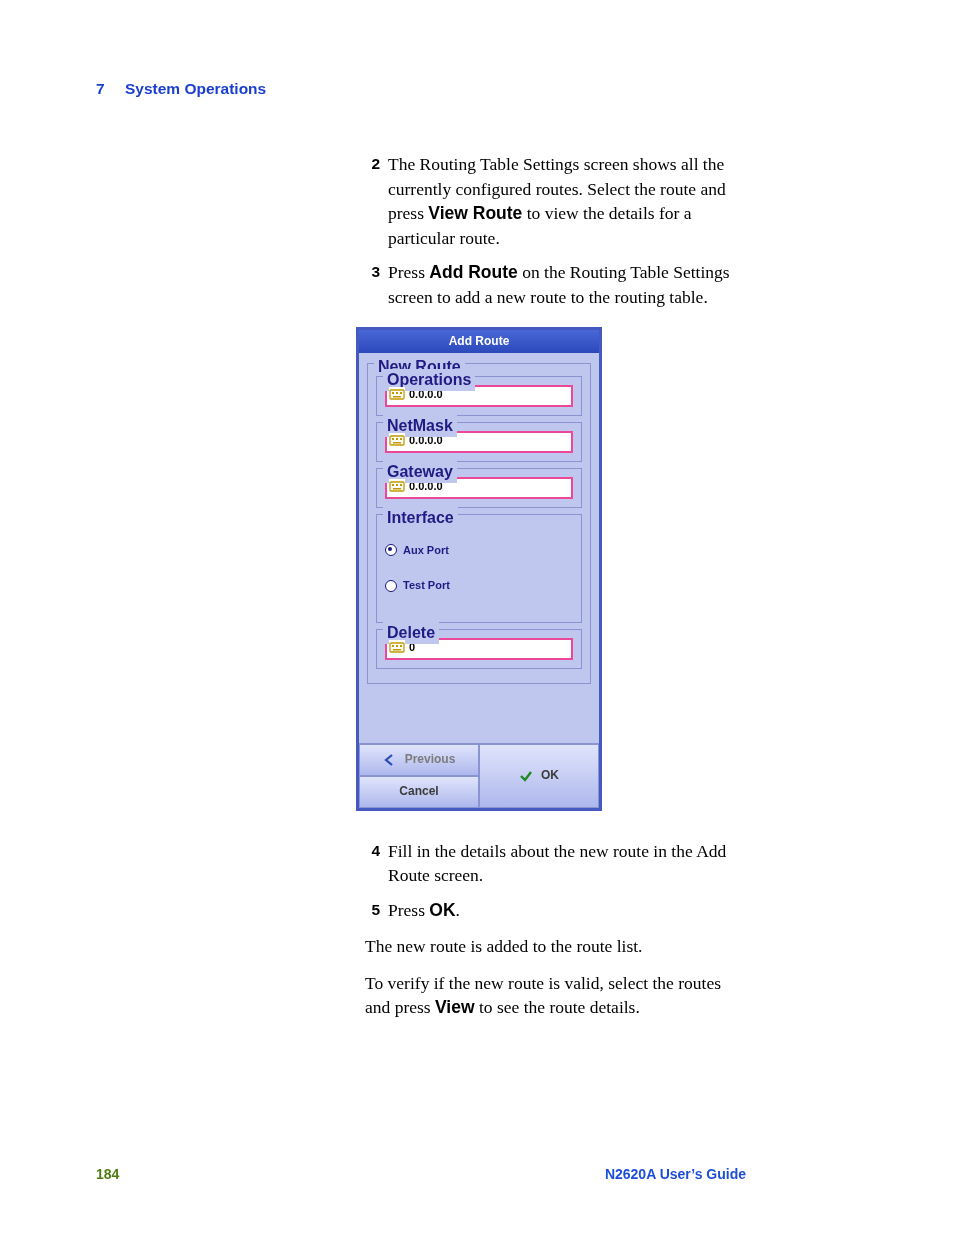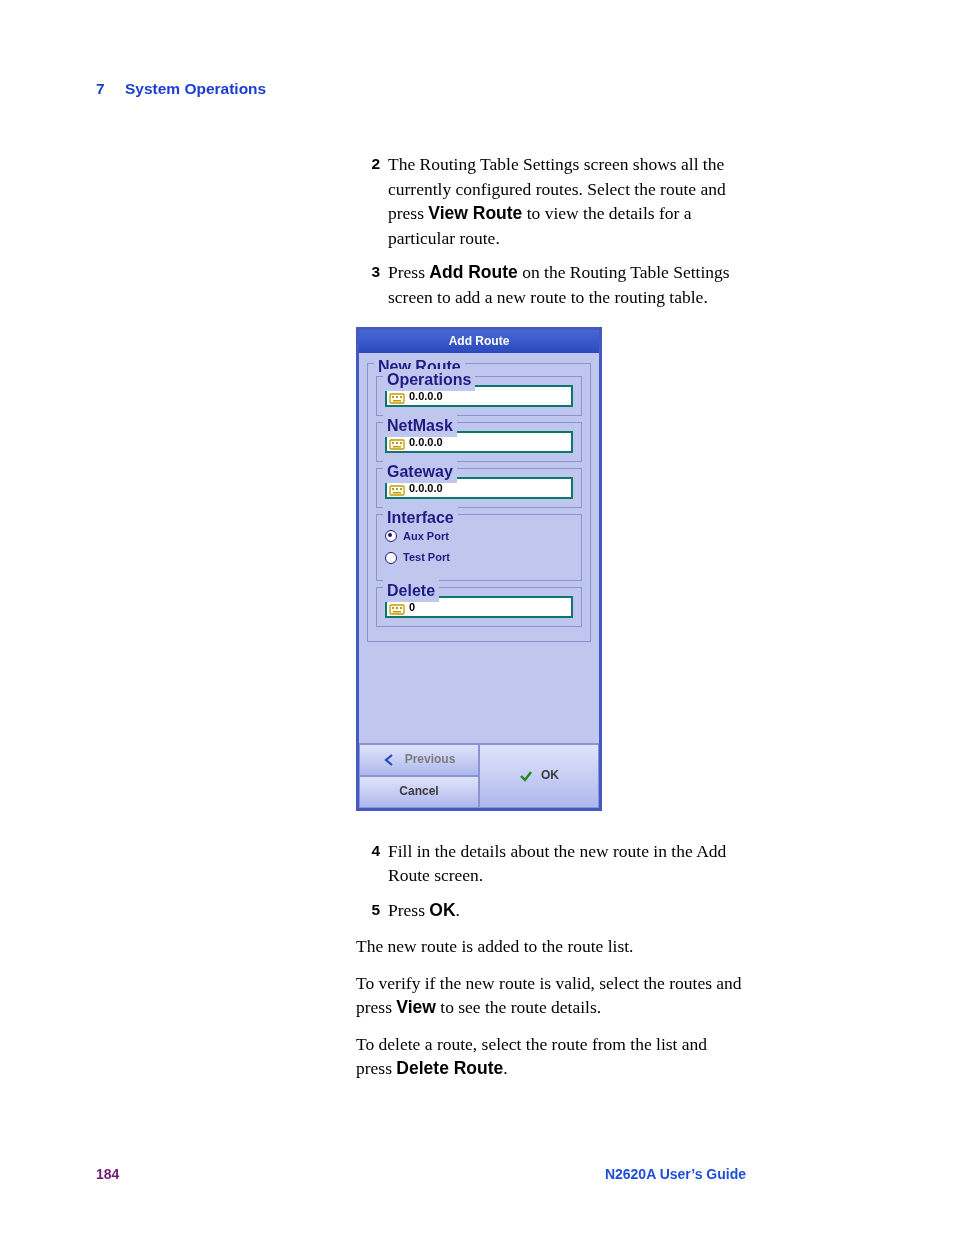--- a/index.html
+++ b/index.html
@@ -50,21 +50,21 @@
   }
   .numitem .txt {
     flex: 1 1 auto;
   }
   .boldcond {
     font-family: Arial, Helvetica, sans-serif;
     font-weight: 700;
     text-align: center;
   }
   .para {
-    margin: 12px 0 12px 0;
+    margin: 12px 0 12px 9px;
   }
 
   
   .shot-wrap {
     margin: 18px 0 28px 0;
   }
   .shot {
     width: 240px;
     border: 3px solid #445ac0;
     background: #c0c7ee;
@@ -96,44 +96,44 @@
     top: -8px;
     left: 6px;
     background: #c0c7ee;
     padding: 0 4px;
     font-weight: 700;
     color: #201a85;
     font-size: 16px;
   }
   .field {
     display: flex;
-    align-items: flex-end;
+    align-items: flex-start;
     background: #fff;
-    border: 2px solid #0f766e;
+    border: 2px solid #ec4899;
     padding: 0;
     height: 18px;
   }
   .field .kbd {
     width: 16px;
     height: 14px;
     margin: 0 4px 0 2px;
     position: relative;
     flex: 0 0 auto;
     background: #fff;
   }
   .field .kbd svg { display:block; }
   .field .val {
     font-weight: 700;
     font-size: 11px;
     color: #000;
   }
   .radio {
     display: flex;
     align-items: center;
-    margin: 6px 0;
+    margin: 20px 0;
   }
   .radio .r {
     width: 10px;
     height: 10px;
     border: 1px solid #1b1780;
     border-radius: 50%;
     margin-right: 6px;
     background: #fff;
     position: relative;
     flex: 0 0 auto;
@@ -175,21 +175,21 @@
   .btn .ico { width:14px; height:14px; display:inline-block; }
   .btn.prev { color: #7c7c7c; text-align: right; }
 
   
   .footer-left {
     position: absolute;
     bottom: 50px;
     left: 96px;
     font-family: Arial, Helvetica, sans-serif;
     font-weight: 700;
-    color: #701a75;
+    color: #4d7c0f;
     font-size: 14px;
   }
   .footer-right {
     position: absolute;
     bottom: 50px;
     right: 96px;
     font-family: Arial, Helvetica, sans-serif;
     font-weight: 700;
     color: #1d4ed8;
     font-size: 14px;
@@ -344,21 +344,18 @@
         <span>Press </span><span class="boldcond">OK</span><span>.</span>
       </div>
     </div>
 
     <div class="para">The new route is added to the route list.</div>
 
     <div class="para">
       <span>To verify if the new route is valid, select the routes and press </span><span class="boldcond">View</span><span> to see the route details.</span>
     </div>
 
-    <div class="para">
-      <span>To delete a route, select the route from the list and press </span><span class="boldcond">Delete Route</span><span>.</span>
-    </div>
 
   </div>
 
   <div class="footer-left">184</div>
   <div class="footer-right">N2620A User’s Guide</div>
 </div>
 
 </body></html>

